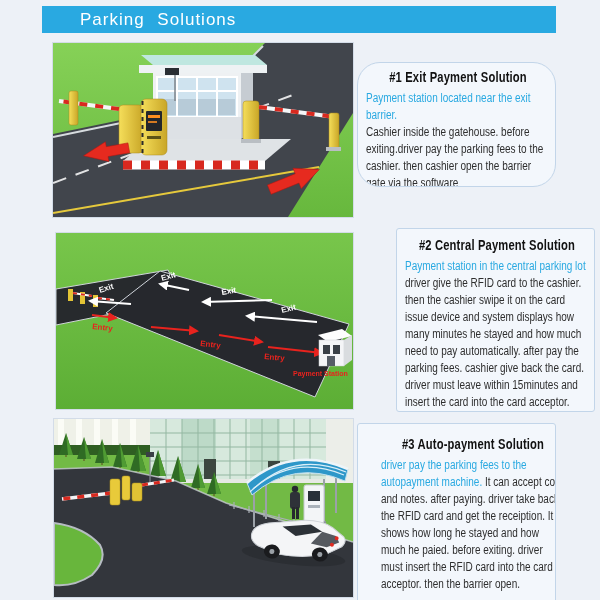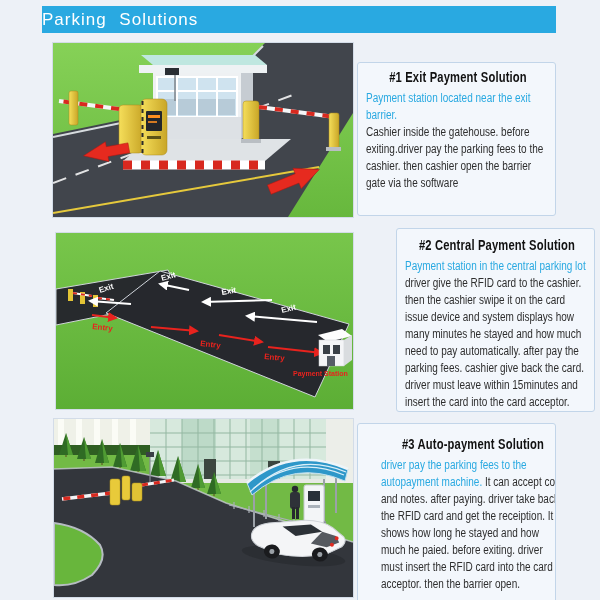--- a/index.html
+++ b/index.html
@@ -8,36 +8,36 @@
     position:relative; width:600px; height:600px; margin:0 auto;
     background:#edf1f7; overflow:hidden;
     font-family:"Liberation Sans", sans-serif;
   }
   .header-bar {
     position:absolute; left:42px; top:6px; width:514px; height:27px;
     background:#29a9e1; display:flex; align-items:center;
   }
   .header-bar .title {
     color:#ffffff; font-size:17px; font-weight:500;
-    letter-spacing:1px; word-spacing:7px; 
+    letter-spacing:1px; word-spacing:7px; padding-left:38px;
   }
   .illus {
     position:absolute; border:1px solid #d3dce8; background:#7cc24e;
     overflow:hidden;
   }
   .illus svg { display:block; }
   .il1 { left:52px; top:42px;  width:302px; height:176px; }
   .il2 { left:55px; top:232px; width:299px; height:178px; }
   .il3 { left:53px; top:418px; width:301px; height:180px; }
   .textbox {
     position:absolute; left:357px; width:199px;
     background:#f3f7fc; border:1px solid #c2d5e9; border-radius:3px;
     overflow:hidden;
   }
-  .tb1 { top:62px;  height:154px; padding:6px 6px 0 8px; }
+  .tb1 { top:62px;  height:125px; padding:6px 6px 0 8px;border-radius:23px; }
   .tb2 { top:228px; height:184px; padding:8px 0 0 8px;margin-left:39px; }
   .tb3 { top:423px; height:206px; padding:12px 0 0 23px; }
   .tb-inner {
     width:230px; transform:scaleX(0.8); transform-origin:0 0;
     font-size:12.5px; line-height:17px; color:#2e2e2e;
   }
   .tb-inner h3 {
     margin:0 0 4px 0; font-size:14px; font-weight:bold; color:#111;
     text-align:center; letter-spacing:0.2px;
   }

